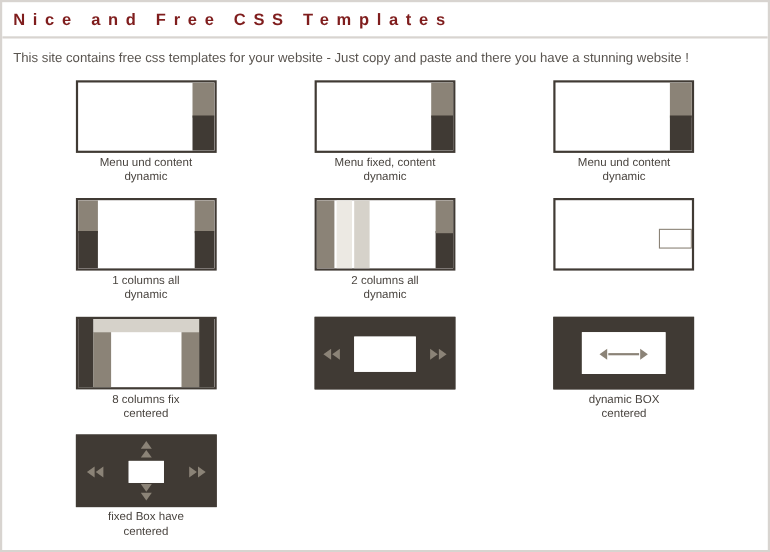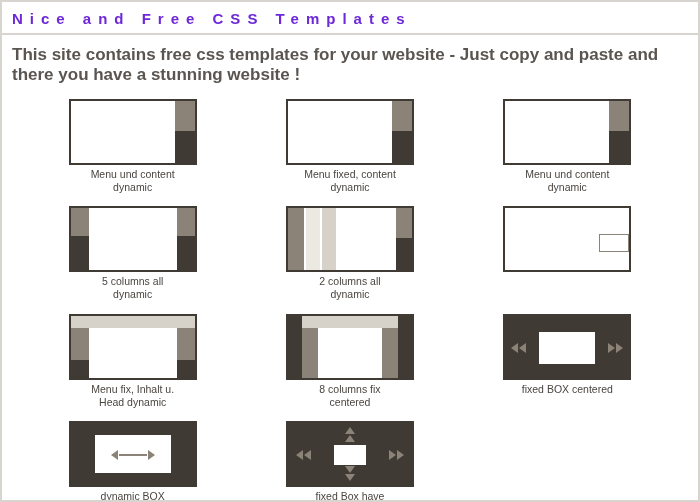--- a/index.html
+++ b/index.html
@@ -7,30 +7,29 @@
   body {
     background: #fff;
     border: 2px solid #d8d4d0;
     font-family: Verdana, Geneva, sans-serif;
     color: #4a4540;
     position: relative;
   }
   .title {
     font-size: 15px;
     letter-spacing: 7px;
-    color: #6d28d9;
+    color: #7f1d1d;
     padding: 8px 10px 6px 10px;
     border-bottom: 2px solid #d8d4d0;
     font-weight: 700;
   }
   .subtitle {
-    font-size: 17px;
+    font-size: 12px;
     color: #5a5550;
     padding: 10px 10px 14px 10px;
-    font-weight: bold;
   }
   .grid {
     display: grid;
     grid-template-columns: repeat(3, 1fr);
     column-gap: 60px;
     row-gap: 12px;
     padding: 0 52px 10px 52px;
   }
   .cell { text-align: center; }
   .caption {
@@ -112,21 +111,21 @@
 dynamic</div>
   </div>
 
   <div class="cell">
     <a class="thumb">
       <span class="abs c-mid" style="left:0;top:0;width:18px;height:30px"></span>
       <span class="abs c-dark" style="left:0;bottom:0;width:18px;height:34px"></span>
       <span class="abs c-mid" style="right:0;top:0;width:18px;height:30px"></span>
       <span class="abs c-dark" style="right:0;bottom:0;width:18px;height:34px"></span>
     </a>
-    <div class="caption">5 columns all
+    <div class="caption">1 columns all
 dynamic</div>
   </div>
 
   <div class="cell">
     <a class="thumb">
       <span class="abs c-mid" style="left:0;top:0;width:16px;height:100%"></span>
       <span class="abs c-pale" style="left:18px;top:0;width:14px;height:100%"></span>
       <span class="abs c-light" style="left:34px;top:0;width:14px;height:100%"></span>
       <span class="abs c-dark" style="right:0;bottom:0;width:16px;height:34px"></span>
       <span class="abs c-mid" style="right:0;top:0;width:16px;height:30px"></span>
@@ -134,31 +133,20 @@
     <div class="caption">2 columns all
 dynamic</div>
   </div>
 
   <div class="cell">
     <a class="thumb">
       <span class="abs" style="right:0;top:26px;width:30px;height:18px;border:1px solid #8b8377"></span>
     </a>
   </div>
 
-  <div class="cell">
-    <a class="thumb">
-      <span class="abs c-light" style="left:0;top:0;right:0;height:12px"></span>
-      <span class="abs c-mid" style="left:0;top:12px;width:18px;bottom:0"></span>
-      <span class="abs c-dark" style="left:0;bottom:0;width:18px;height:18px"></span>
-      <span class="abs c-mid" style="right:0;top:12px;width:18px;bottom:0"></span>
-      <span class="abs c-dark" style="right:0;bottom:0;width:18px;height:18px"></span>
-    </a>
-    <div class="caption">Menu fix, Inhalt u.
-Head dynamic</div>
-  </div>
 
   <div class="cell">
     <a class="thumb">
       <span class="abs c-dark" style="left:0;top:0;width:14px;height:100%"></span>
       <span class="abs c-dark" style="right:0;top:0;width:14px;height:100%"></span>
       <span class="abs c-light" style="left:14px;right:14px;top:0;height:12px"></span>
       <span class="abs c-mid" style="left:14px;top:12px;width:16px;bottom:0"></span>
       <span class="abs c-mid" style="right:14px;top:12px;width:16px;bottom:0"></span>
     </a>
     <div class="caption">8 columns fix
@@ -167,21 +155,20 @@
 
 
   <div class="cell">
     <a class="thumb thumb-dark">
       <span class="abs box-white" style="left:34px;top:16px;width:56px;height:32px"></span>
       <span class="tri tri-l" style="left:6px;top:27px"></span>
       <span class="tri tri-l" style="left:14px;top:27px"></span>
       <span class="tri tri-r" style="right:6px;top:27px"></span>
       <span class="tri tri-r" style="right:14px;top:27px"></span>
     </a>
-    <div class="caption">fixed BOX centered</div>
   </div>
 
   <div class="cell">
     <a class="thumb thumb-dark">
       <span class="abs box-white" style="left:24px;top:12px;right:24px;bottom:12px"></span>
       <span class="dbl-arrow-h" style="left:48px;right:48px;top:31px"></span>
       <span class="tri tri-l" style="left:40px;top:27px"></span>
       <span class="tri tri-r" style="right:40px;top:27px"></span>
     </a>
     <div class="caption">dynamic BOX

